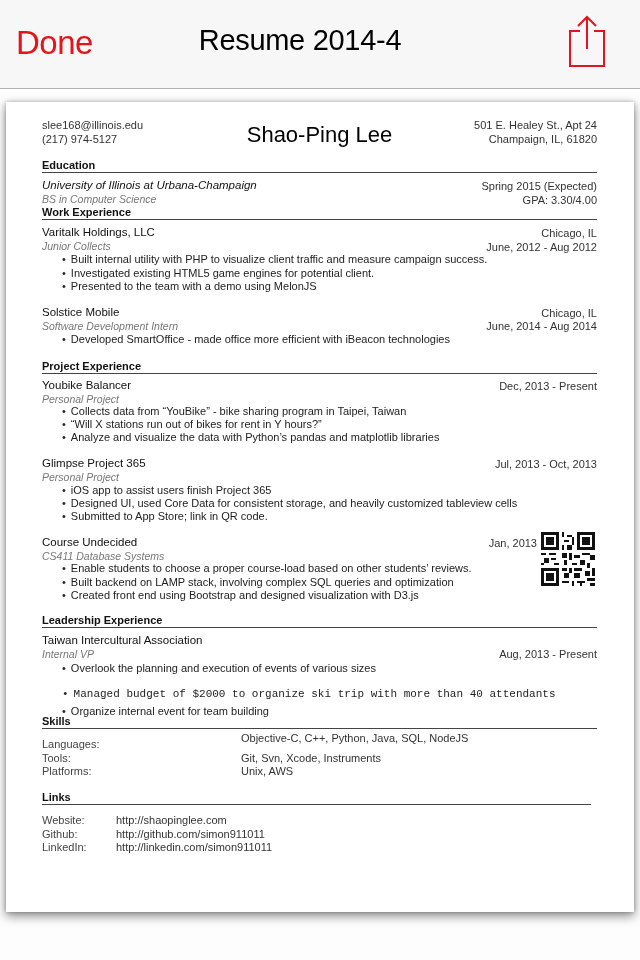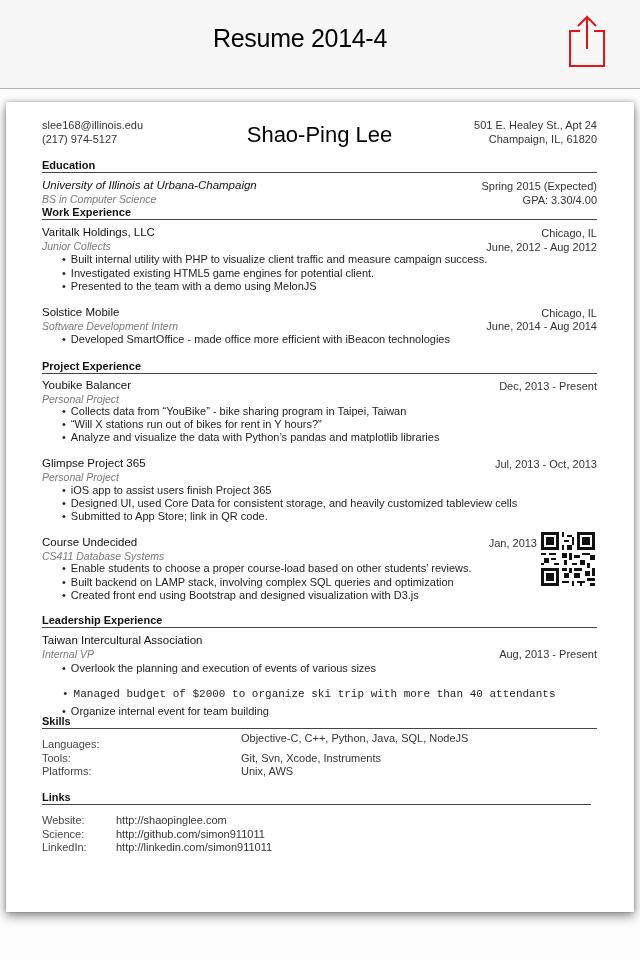--- a/index.html
+++ b/index.html
@@ -15,21 +15,21 @@
     background: #f7f7f7;
     border-bottom: 1px solid #b2b2b2;
   }
   .nav-done {
     position: absolute; left: 16px; top: 24px;
     font-size: 33px; color: #e3151a; cursor: pointer;
     letter-spacing: -0.5px;
   }
   .nav-title {
     position: absolute; left: 0; right: 0; top: 24px;
-    text-align: center; font-size: 25px; color: #000;
+    text-align: center; font-size: 29px; color: #000;
     padding-right: 40px;
     letter-spacing: -0.3px;
   }
   .nav-share {
     position: absolute; left: 566px; top: 14px; width: 44px; height: 56px; cursor: pointer;
   }
   .content-bg {
     position: absolute; left: 0; top: 89px; width: 640px; height: 871px; background: #fdfdfd;
   }
   .page {
@@ -52,20 +52,21 @@
   .bullet { font-size: 11px; color: #222; }
   .bullet::before { content: "\2022"; margin-right: 5px; }
   .label-col { font-size: 11px; color: #444; }
   .val-col { font-size: 11px; color: #333; }
   .qr { position: absolute; width: 54px; height: 54px; }
 </style>
 </head>
 <body>
 
 <div class="navbar">
+  <div class="nav-done">Done</div>
   <div class="nav-title">Resume 2014-4</div>
   <div class="nav-share">
     <svg width="44" height="56" viewBox="0 0 44 56">
       <rect x="4" y="17" width="34" height="35" fill="none" stroke="#e3151a" stroke-width="2"></rect>
       <rect x="14" y="10" width="14" height="10" fill="#f7f7f7"></rect>
       <line x1="21" y1="3" x2="21" y2="35" stroke="#e3151a" stroke-width="2"></line>
       <polyline points="12,12 21,3 30,12" fill="none" stroke="#e3151a" stroke-width="2"></polyline>
     </svg>
   </div>
 </div>
@@ -187,19 +188,19 @@
     <div class="abs label-col" style="left:0; top:636px;">Languages:</div>
     <div class="abs val-col" style="left:199px; top:630px;">Objective-C, C++, Python, Java, SQL, NodeJS</div>
     <div class="abs label-col" style="left:0; top:650px;">Tools:</div>
     <div class="abs val-col" style="left:199px; top:650px;">Git, Svn, Xcode, Instruments</div>
     <div class="abs label-col" style="left:0; top:663px;">Platforms:</div>
     <div class="abs val-col" style="left:199px; top:663px;">Unix, AWS</div>
 
     <div class="sec-head" style="top:689px; width:549px;">Links</div>
     <div class="abs label-col" style="left:0; top:712px;">Website:</div>
     <div class="abs val-col" style="left:74px; top:712px;">http://shaopinglee.com</div>
-    <div class="abs label-col" style="left:0; top:726px;">Science:</div>
+    <div class="abs label-col" style="left:0; top:726px;">Github:</div>
     <div class="abs val-col" style="left:74px; top:726px;">http://github.com/simon911011</div>
     <div class="abs label-col" style="left:0; top:739px;">LinkedIn:</div>
     <div class="abs val-col" style="left:74px; top:739px;">http://linkedin.com/simon911011</div>
 
   </div>
 </div>
 
 </body></html>

